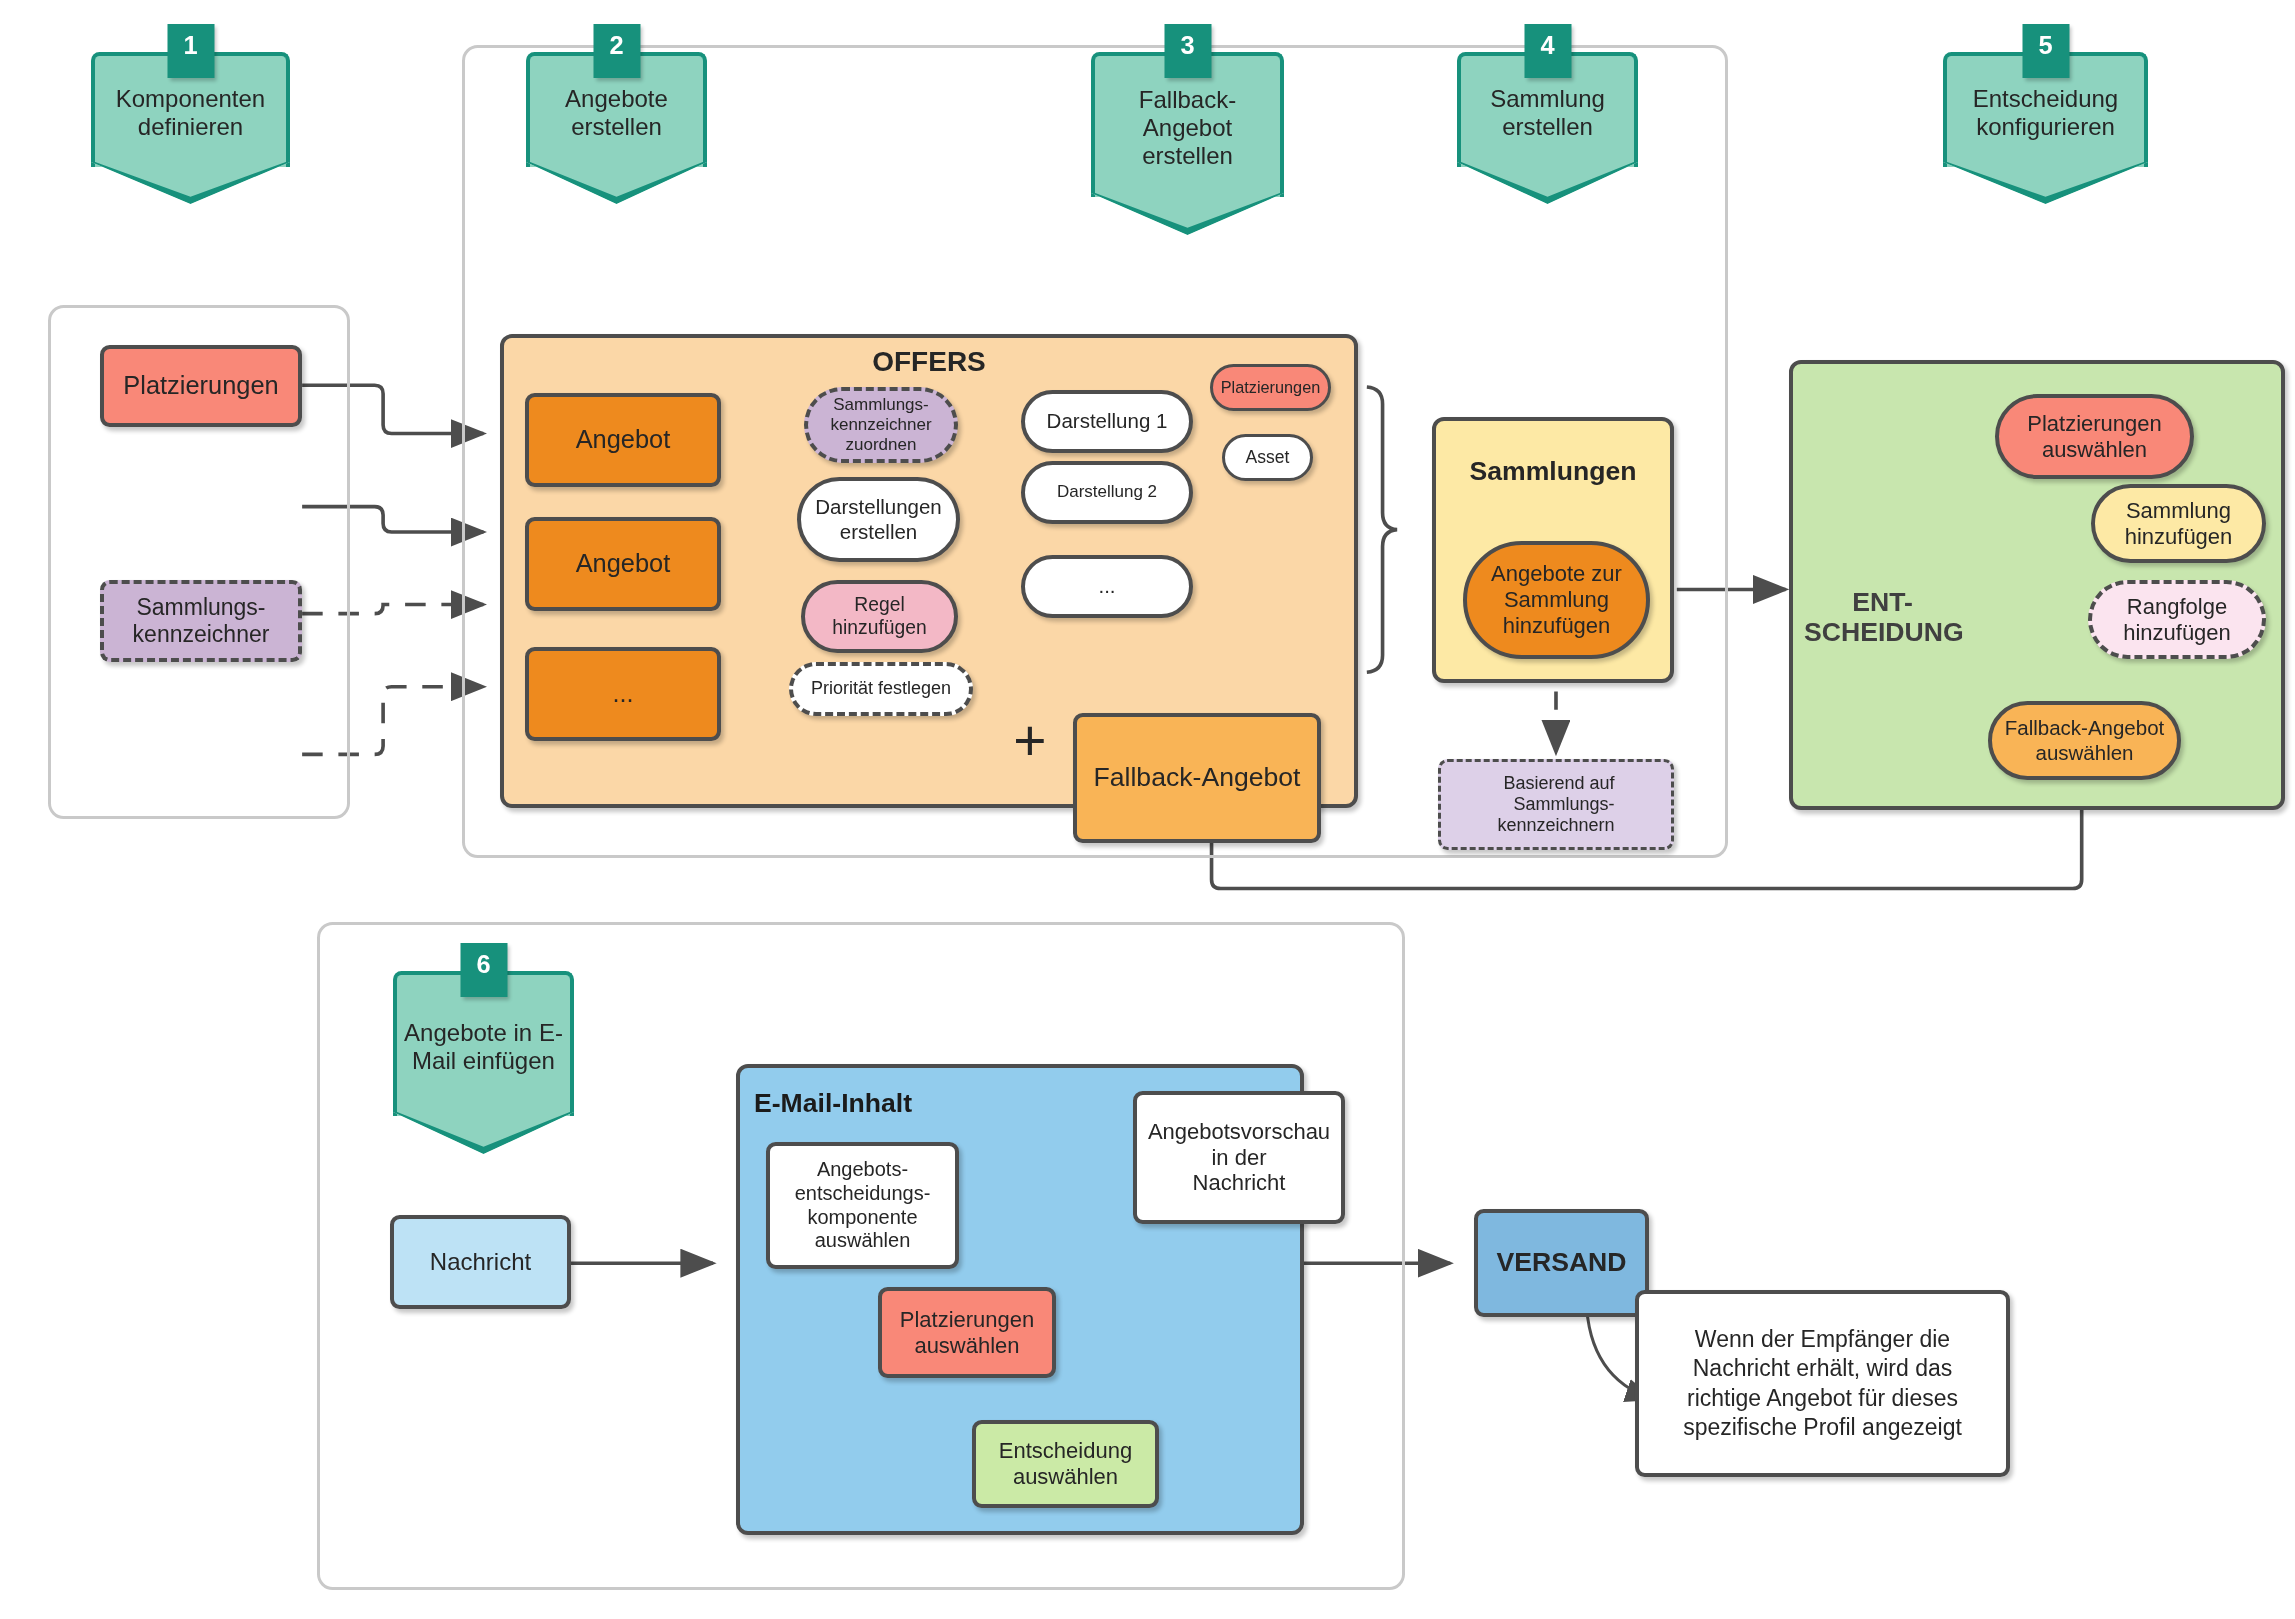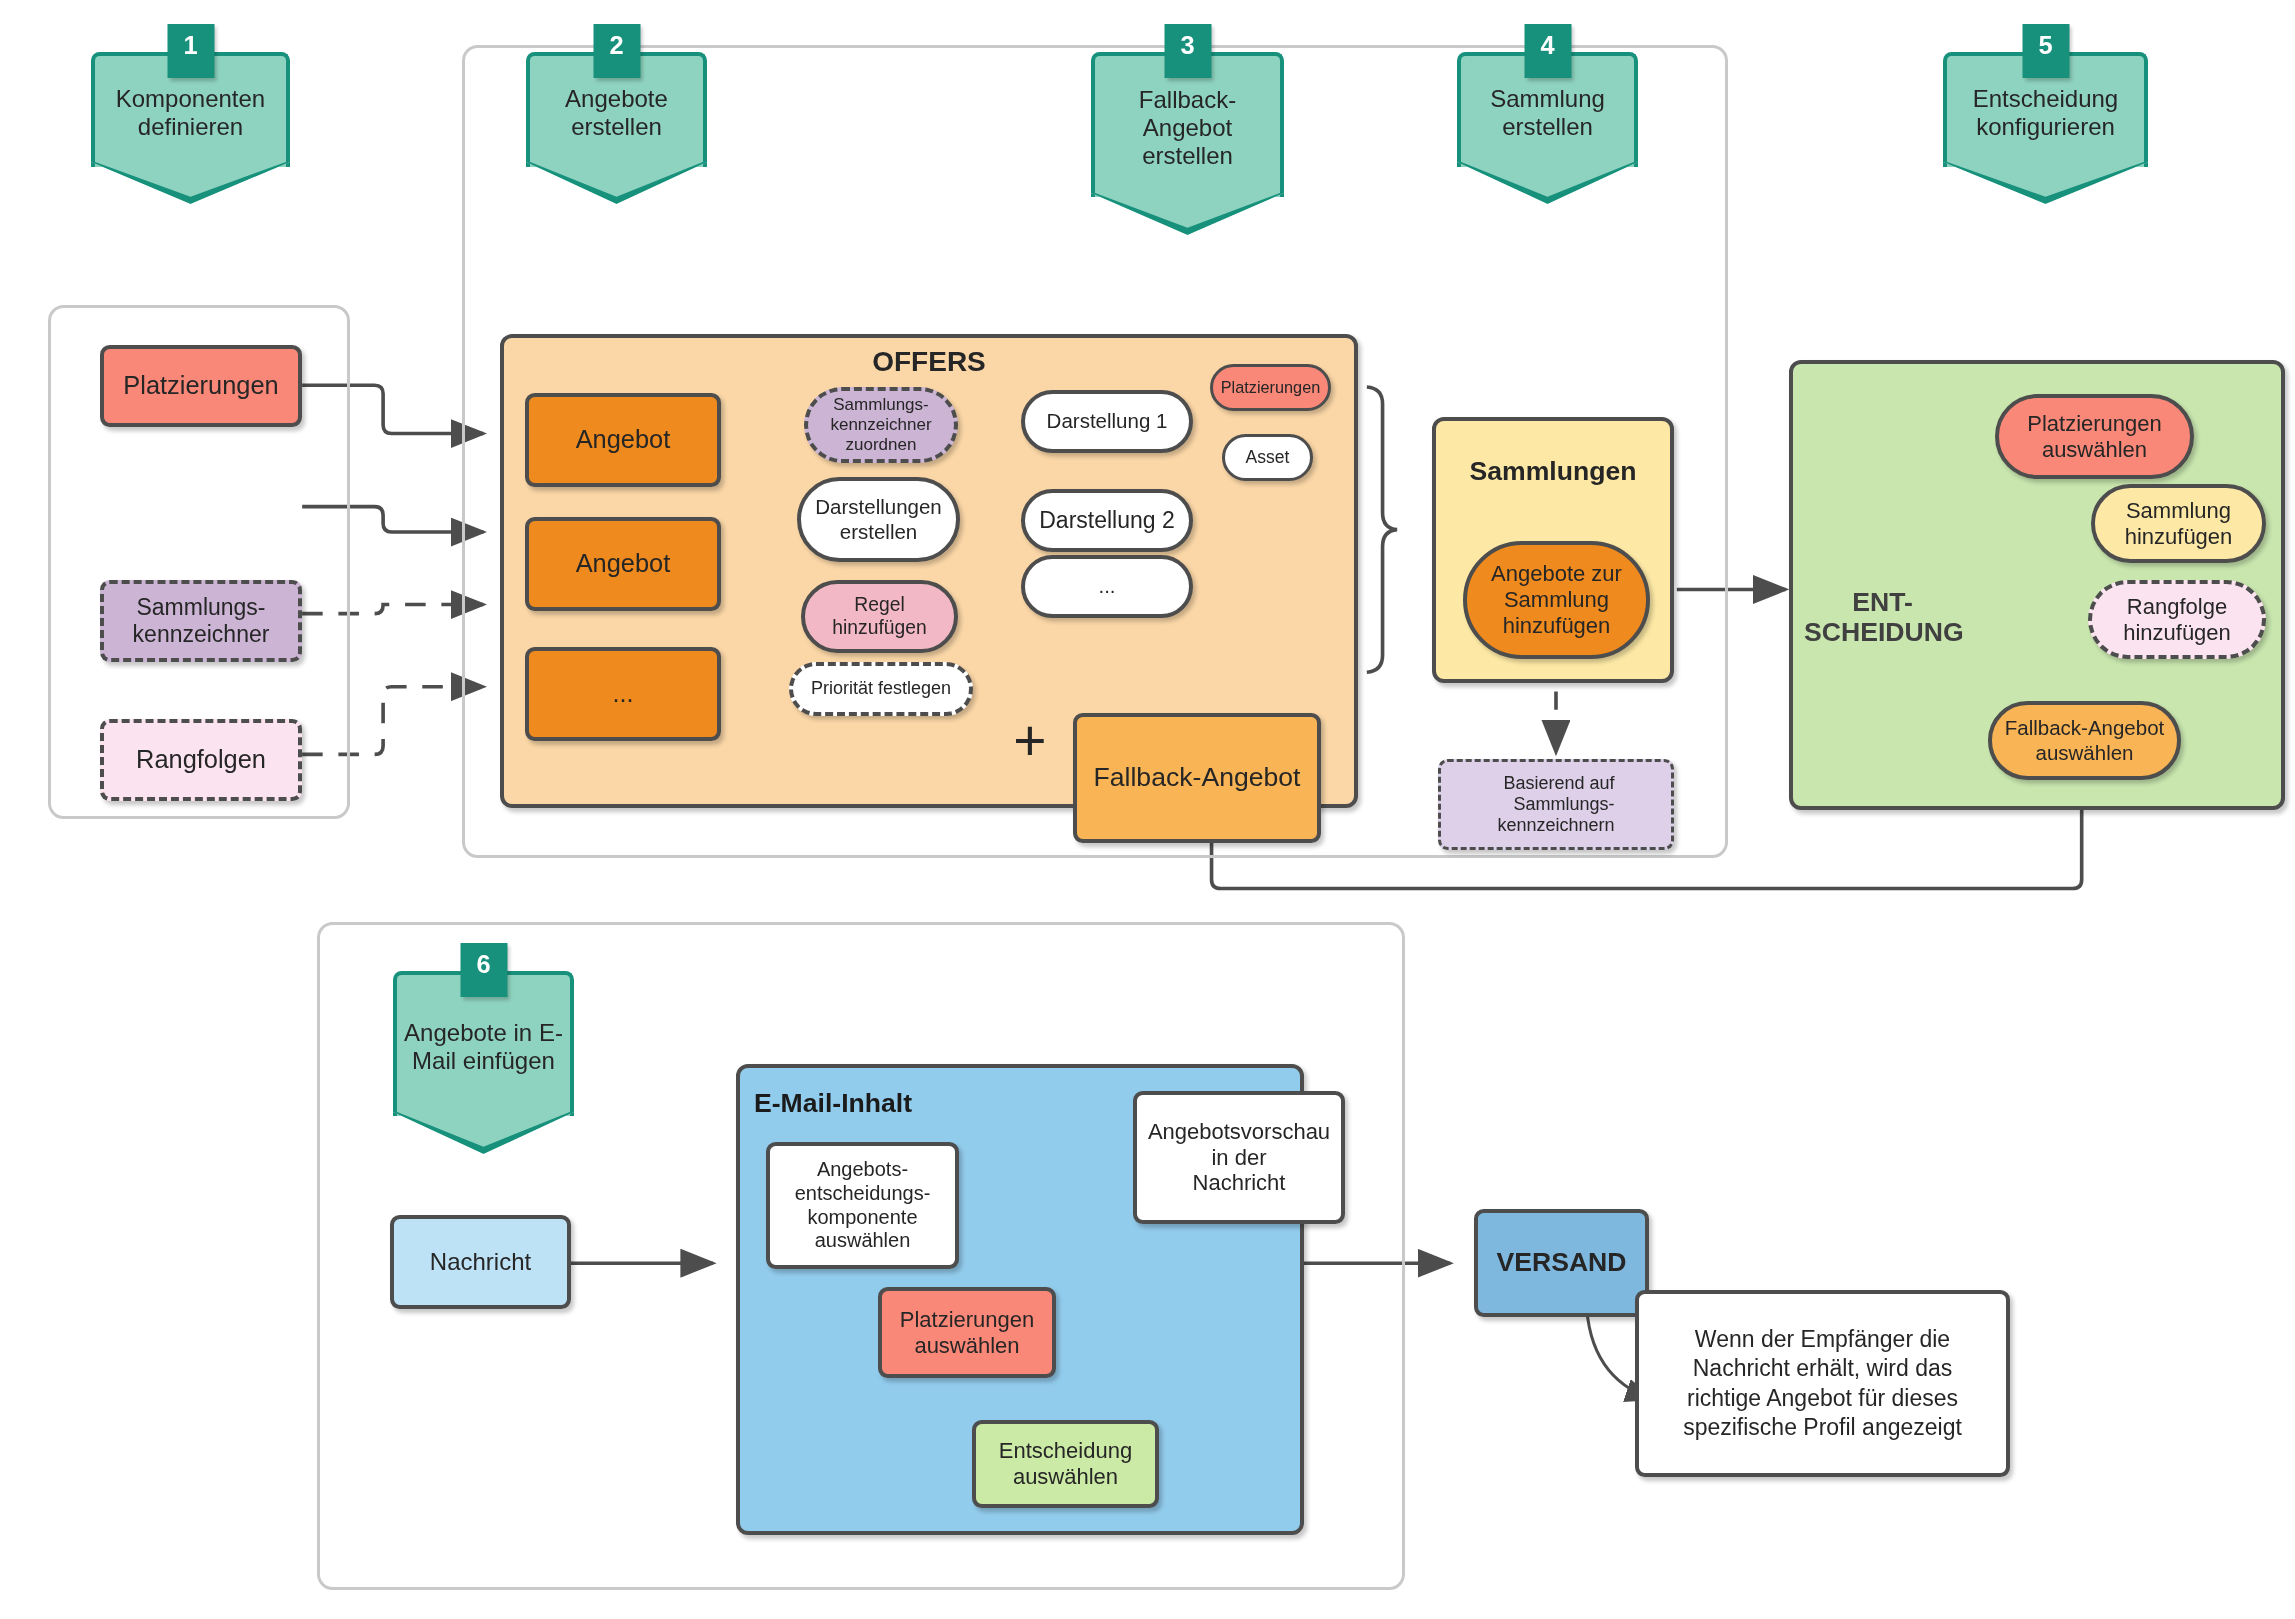--- a/index.html
+++ b/index.html
@@ -151,23 +151,20 @@
     <div class="tab">6</div>
   </div>
 
   <div class="node" style="left:100px;top:345px;width:202px;height:82px;background:#f98878;font-size:25.4px;">
     <span>Platzierungen</span>
   </div>
   <div class="node dashed" style="left:100px;top:580px;width:202px;height:82px;background:#cbb4d4;font-size:23px;white-space:pre-line;">
     <span>Sammlungs-
 kennzeichner</span>
   </div>
-  <div class="node dashed" style="left:100px;top:719px;width:202px;height:82px;background:#fbe4ef;font-size:25.4px;">
-    <span>Rangfolgen</span>
-  </div>
 
   <div class="node" style="left:500px;top:334px;width:858px;height:474px;background:#fbd7a7;border-radius:12px;align-items:flex-start;justify-content:center;"></div>
   <div class="abs" style="left:500px;top:346px;width:858px;text-align:center;font-size:28px;font-weight:bold;color:#262626;">
     <span>OFFERS</span>
   </div>
 
   <div class="node" style="left:525px;top:393px;width:196px;height:94px;background:#ee8a1e;font-size:25.4px;">
     <span>Angebot</span>
   </div>
   <div class="node" style="left:525px;top:517px;width:196px;height:94px;background:#ee8a1e;font-size:25.4px;">
@@ -190,21 +187,21 @@
     <span>Regel
 hinzufügen</span>
   </div>
   <div class="node pill dashed" style="left:789px;top:662px;width:184px;height:54px;background:#ffffff;font-size:18px;">
     <span>Priorität festlegen</span>
   </div>
 
   <div class="node pill" style="left:1021px;top:390px;width:172px;height:63px;background:#ffffff;font-size:20.5px;">
     <span>Darstellung 1</span>
   </div>
-  <div class="node pill" style="left:1021px;top:489px;width:172px;height:63px;background:#ffffff;font-size:23px;">
+  <div class="node pill" style="left:1021px;top:461px;width:172px;height:63px;background:#ffffff;font-size:17px;">
     <span>Darstellung 2</span>
   </div>
   <div class="node pill" style="left:1021px;top:555px;width:172px;height:63px;background:#ffffff;font-size:20.5px;">
     <span>...</span>
   </div>
 
   <div class="node pill" style="left:1210px;top:364px;width:121px;height:47px;background:#f98878;font-size:16.3px;border-width:3.6px;">
     <span>Platzierungen</span>
   </div>
   <div class="node pill" style="left:1222px;top:434px;width:91px;height:47px;background:#ffffff;font-size:17.5px;border-width:3.6px;">

